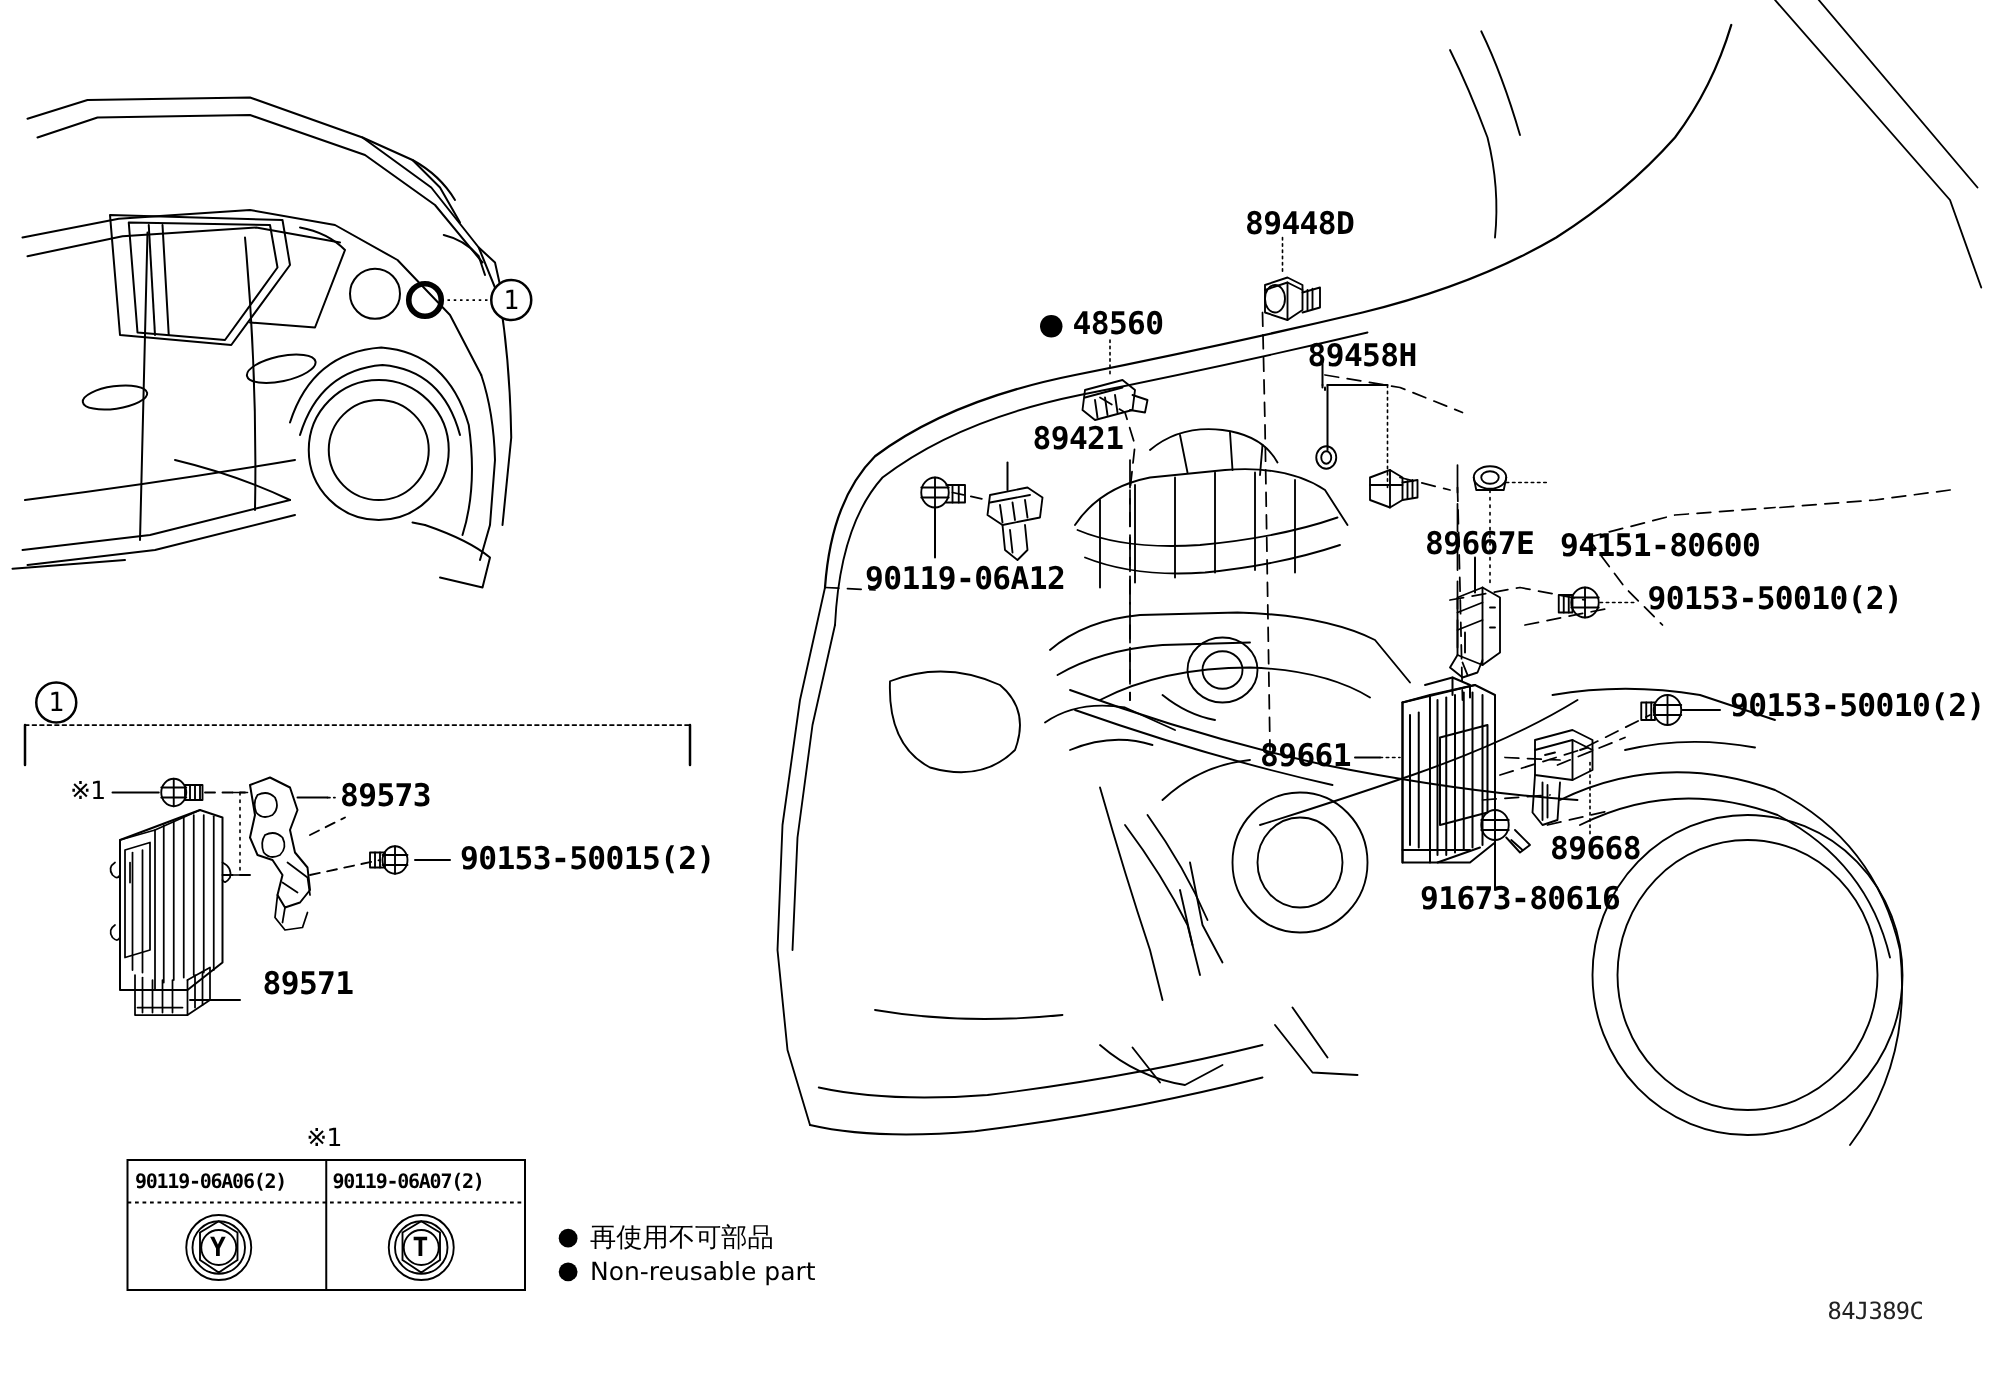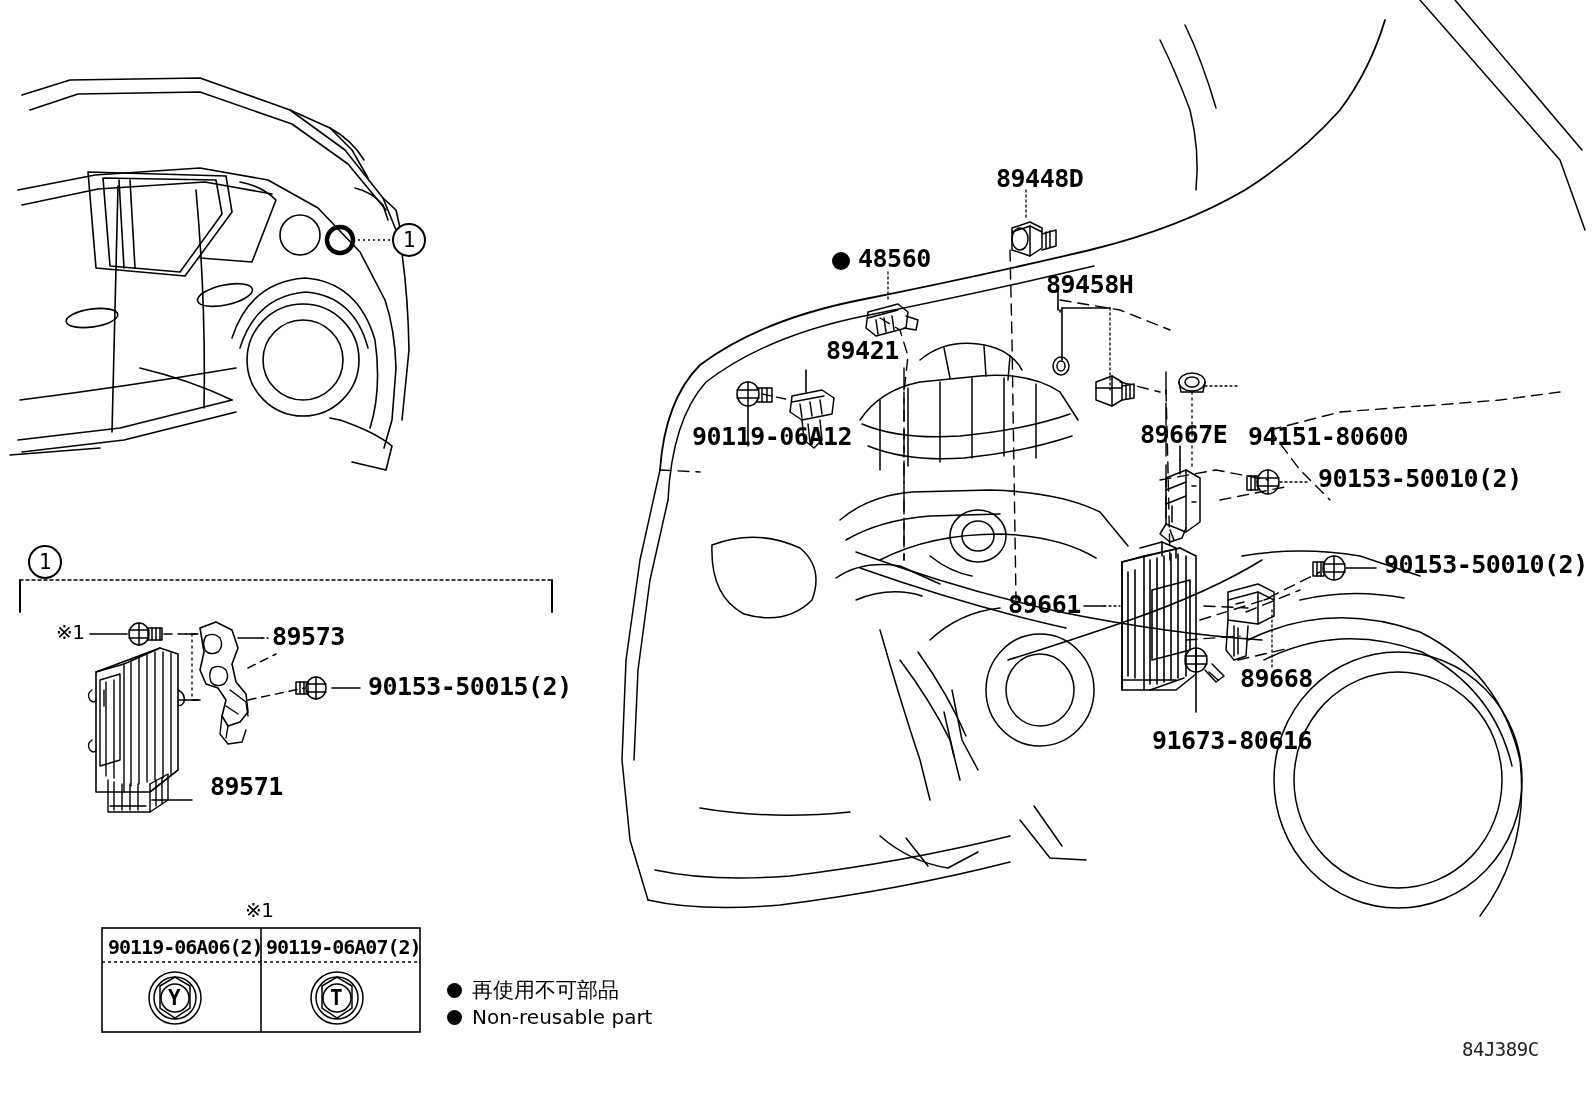--- a/index.html
+++ b/index.html
@@ -47,21 +47,21 @@
     font-weight: 400;
     font-size: 20px;
     letter-spacing: 0px;
   }
   .lbl.code {
     font-size: 19px;
     font-weight: 400;
     color: #222;
   }
   .lbl.tbl {
-    font-size: 20px;
+    font-size: 16px;
     font-weight: 700;
     letter-spacing: -1px;
   }
   .lbl.star {
     font-family: "DejaVu Sans", sans-serif;
     font-size: 20px;
     font-weight: 400;
   }
   .dot {
     position: absolute;
@@ -538,31 +538,31 @@
 
   <div class="lbl" style="left:996px; top:166px;">89448D</div>
 
   <div class="dot" style="left:832px; top:252px;"></div>
   <div class="lbl" style="left:858px; top:246px;">48560</div>
 
   <div class="lbl" style="left:1046px; top:272px;">89458H</div>
 
   <div class="lbl" style="left:778px; top:338px;margin-left:48px;">89421</div>
 
-  <div class="lbl" style="left:692px; top:424px;">90119-06A12</div>
+  <div class="lbl" style="left:692px; top:450px;">90119-06A12</div>
 
   <div class="lbl" style="left:1248px; top:376px;margin-top:48px;">94151-80600</div>
 
   <div class="lbl" style="left:1140px; top:422px;">89667E</div>
 
   <div class="lbl" style="left:1318px; top:466px;">90153-50010(2)</div>
 
   <div class="lbl" style="left:1384px; top:552px;">90153-50010(2)</div>
 
   <div class="lbl" style="left:1008px; top:592px;">89661</div>
 
   <div class="lbl" style="left:1240px; top:666px;">89668</div>
 
-  <div class="lbl" style="left:1136px; top:728px;margin-left:16px;">91673-80616</div>
+  <div class="lbl" style="left:1136px; top:706px;">91673-80616</div>
 
   <div class="lbl code" style="left:1462px; top:1040px;">84J389C</div>
 
 </div>
 
 </body></html>

